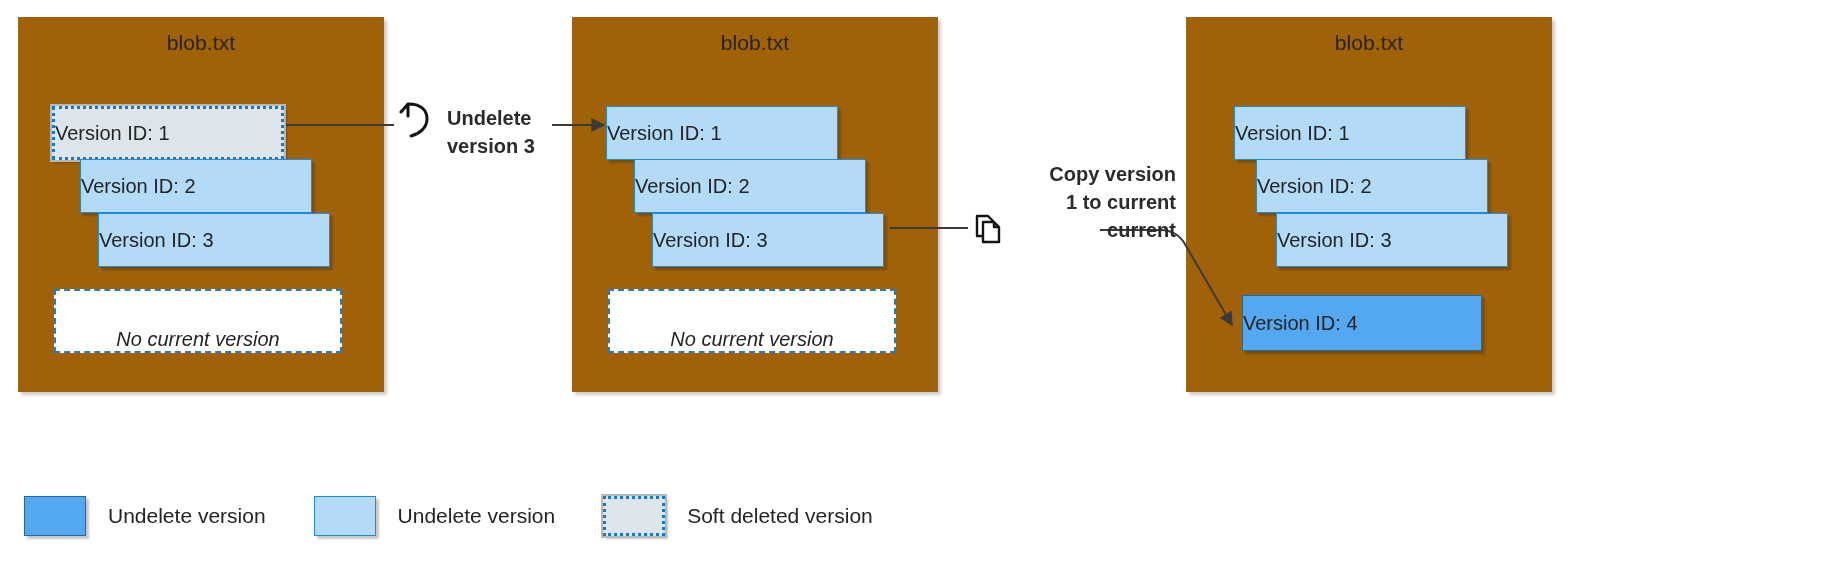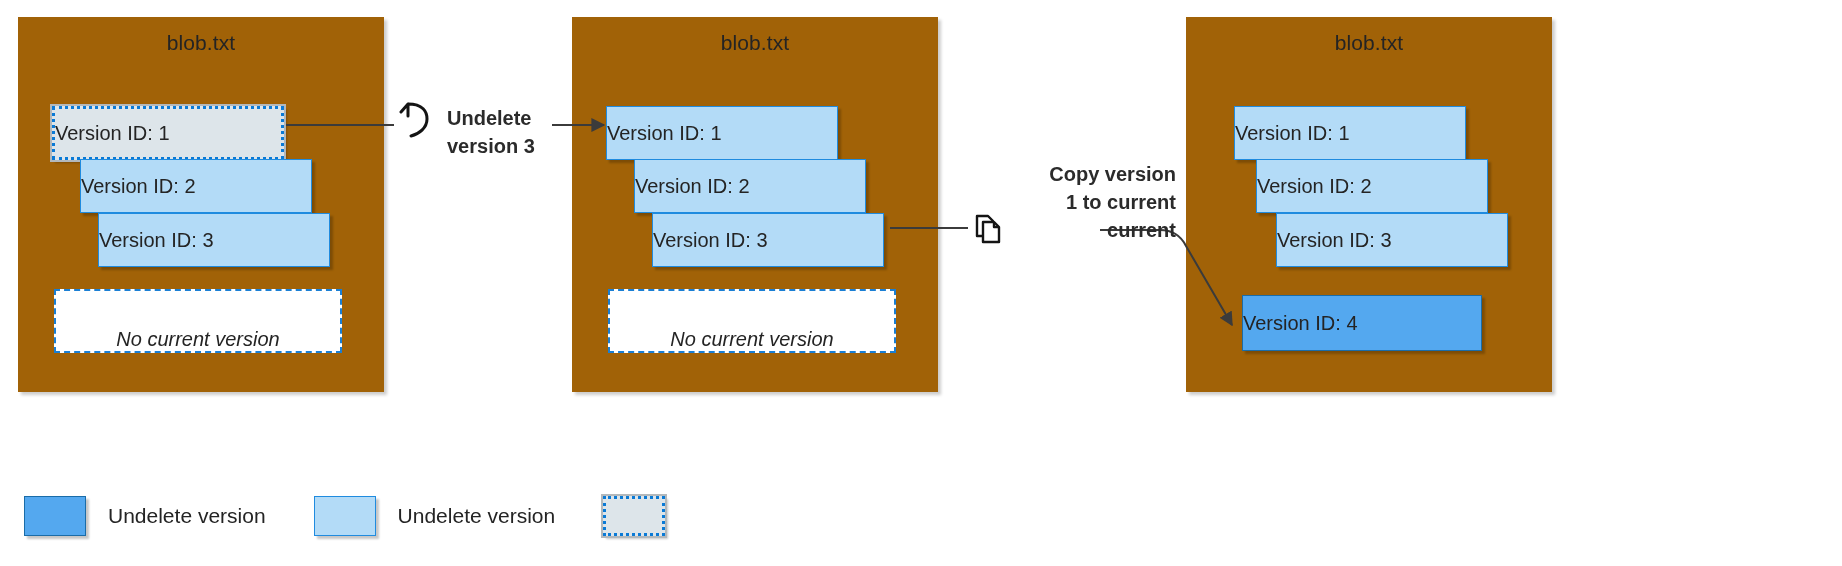--- a/index.html
+++ b/index.html
@@ -249,16 +249,17 @@
     <div class="legend-item">
       <div class="legend-swatch current"></div>
       <div class="legend-label">Undelete version</div>
     </div>
     <div class="legend-item">
       <div class="legend-swatch previous"></div>
       <div class="legend-label">Undelete version</div>
     </div>
     <div class="legend-item">
       <div class="legend-swatch softdeleted"></div>
+      <div class="legend-label">Soft deleted version</div>
     </div>
   </div>
 
 </div>
 
 </body></html>

